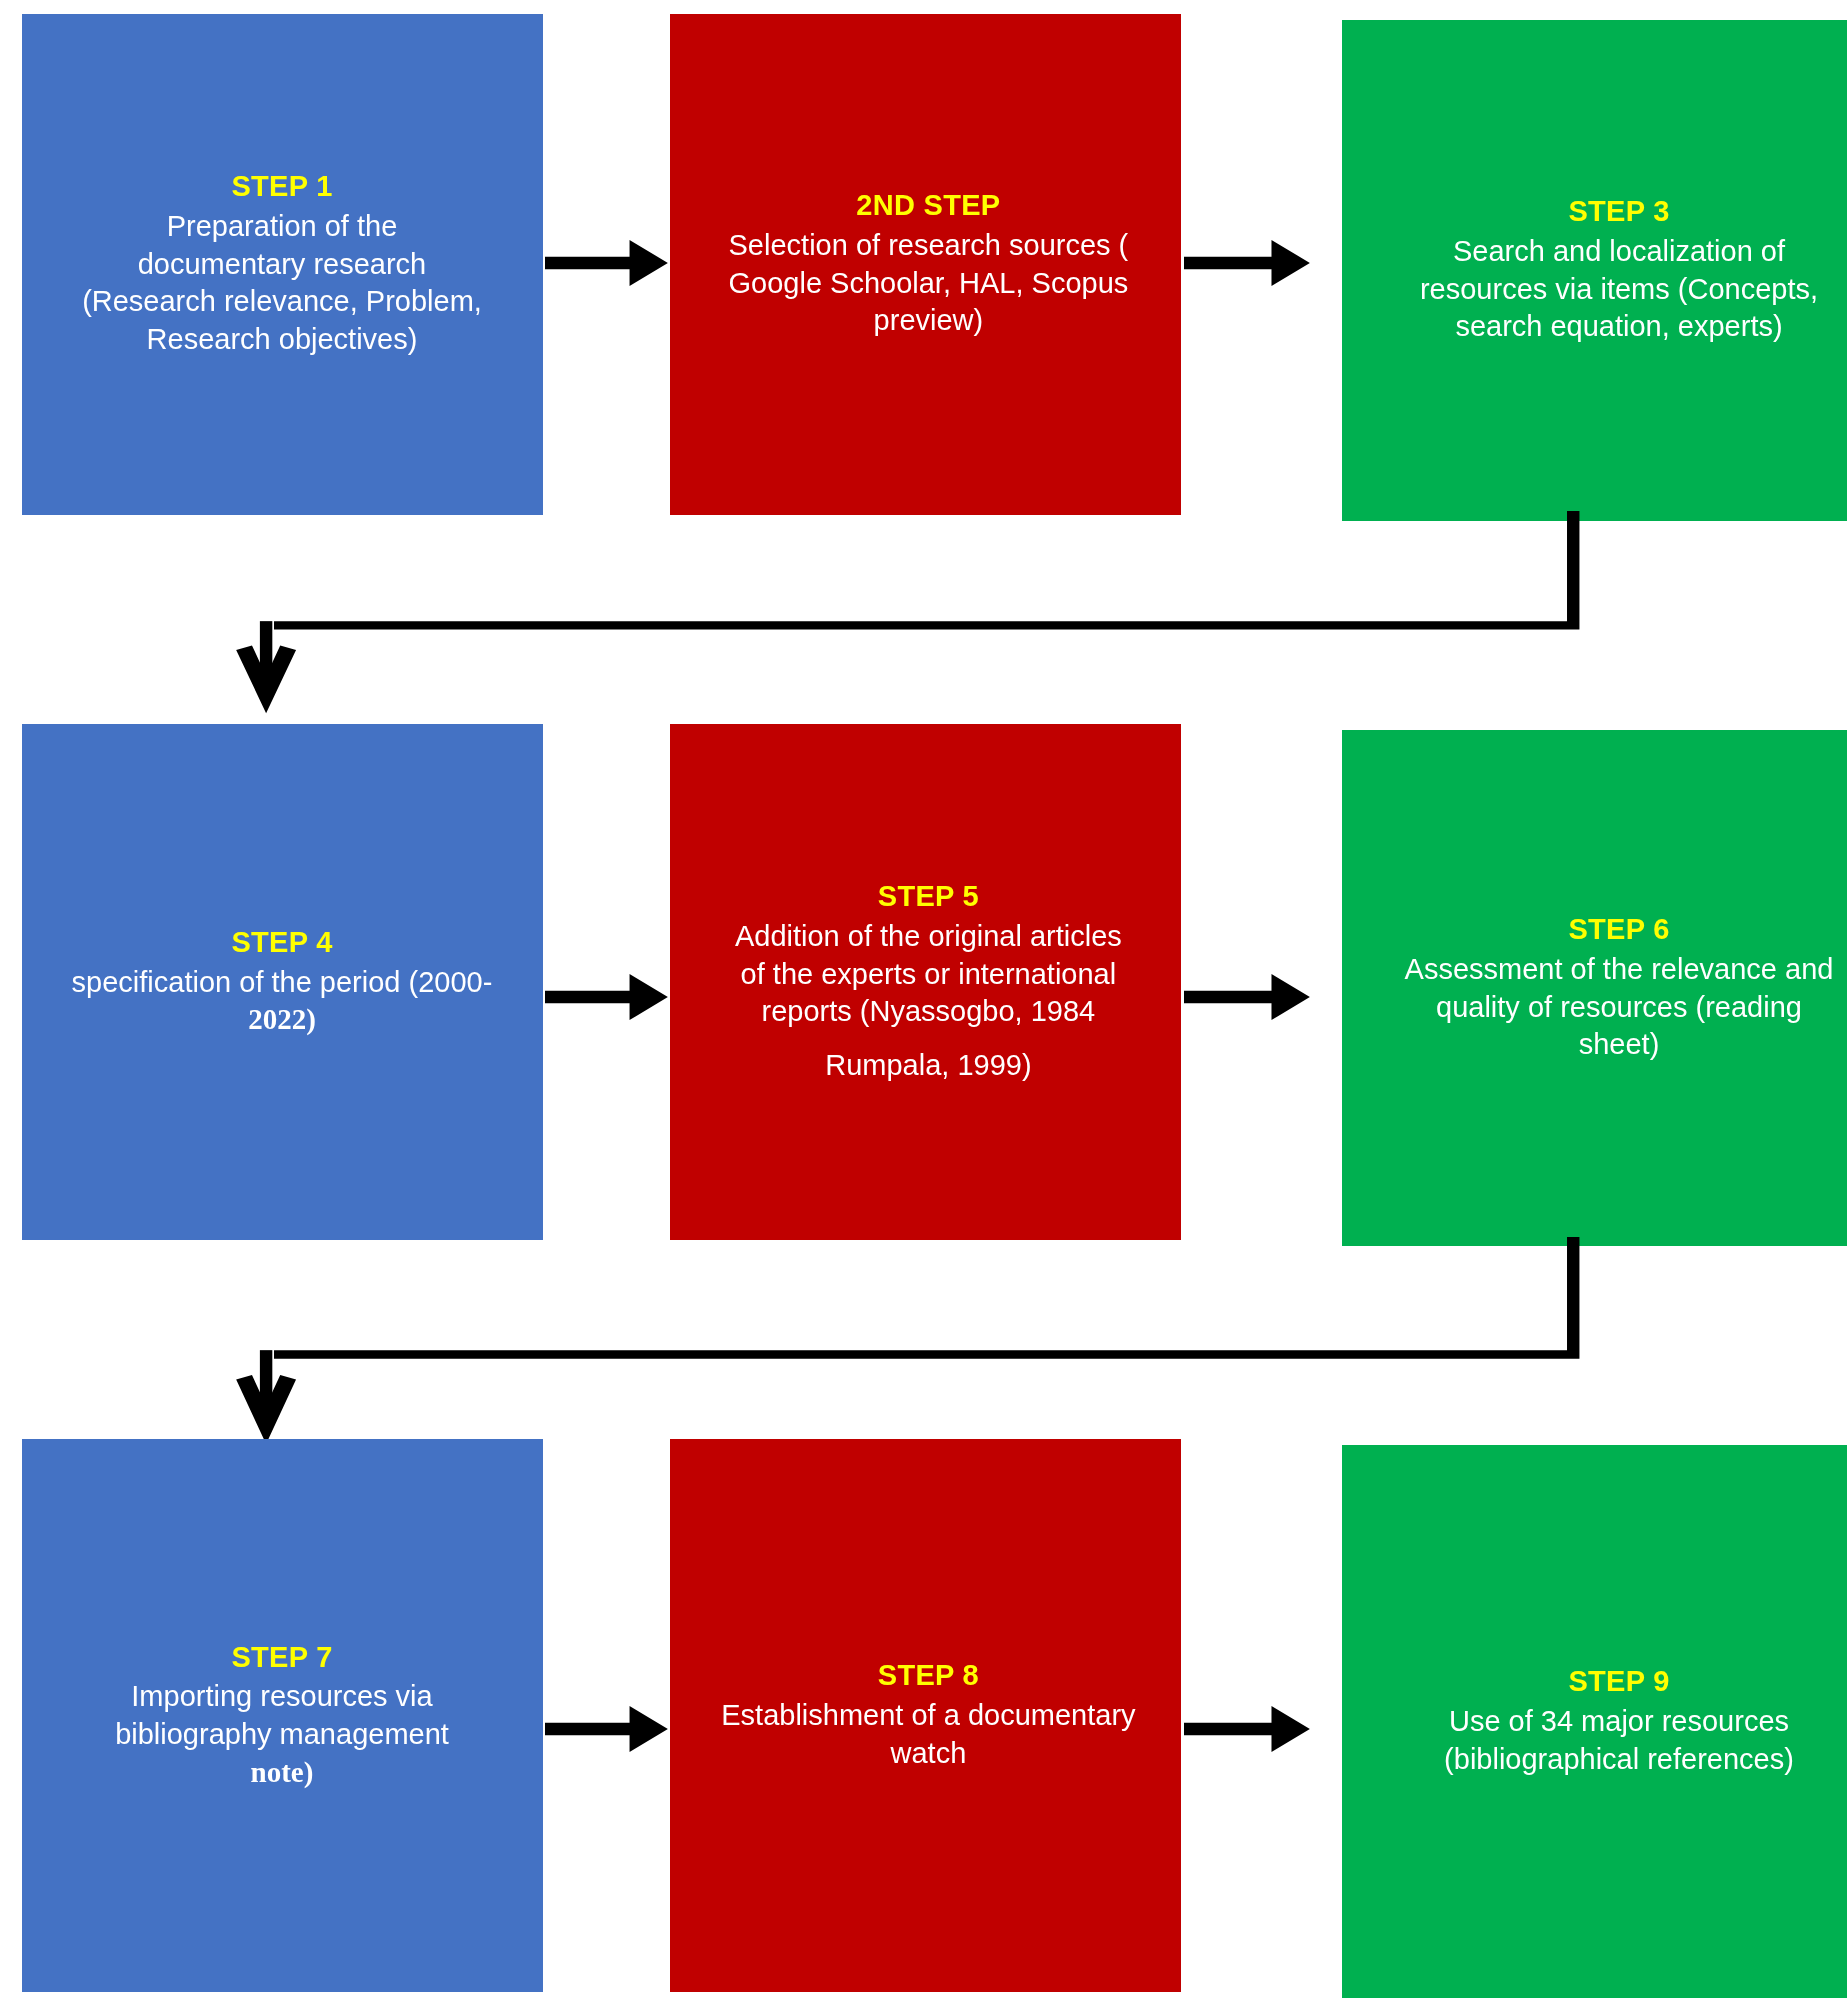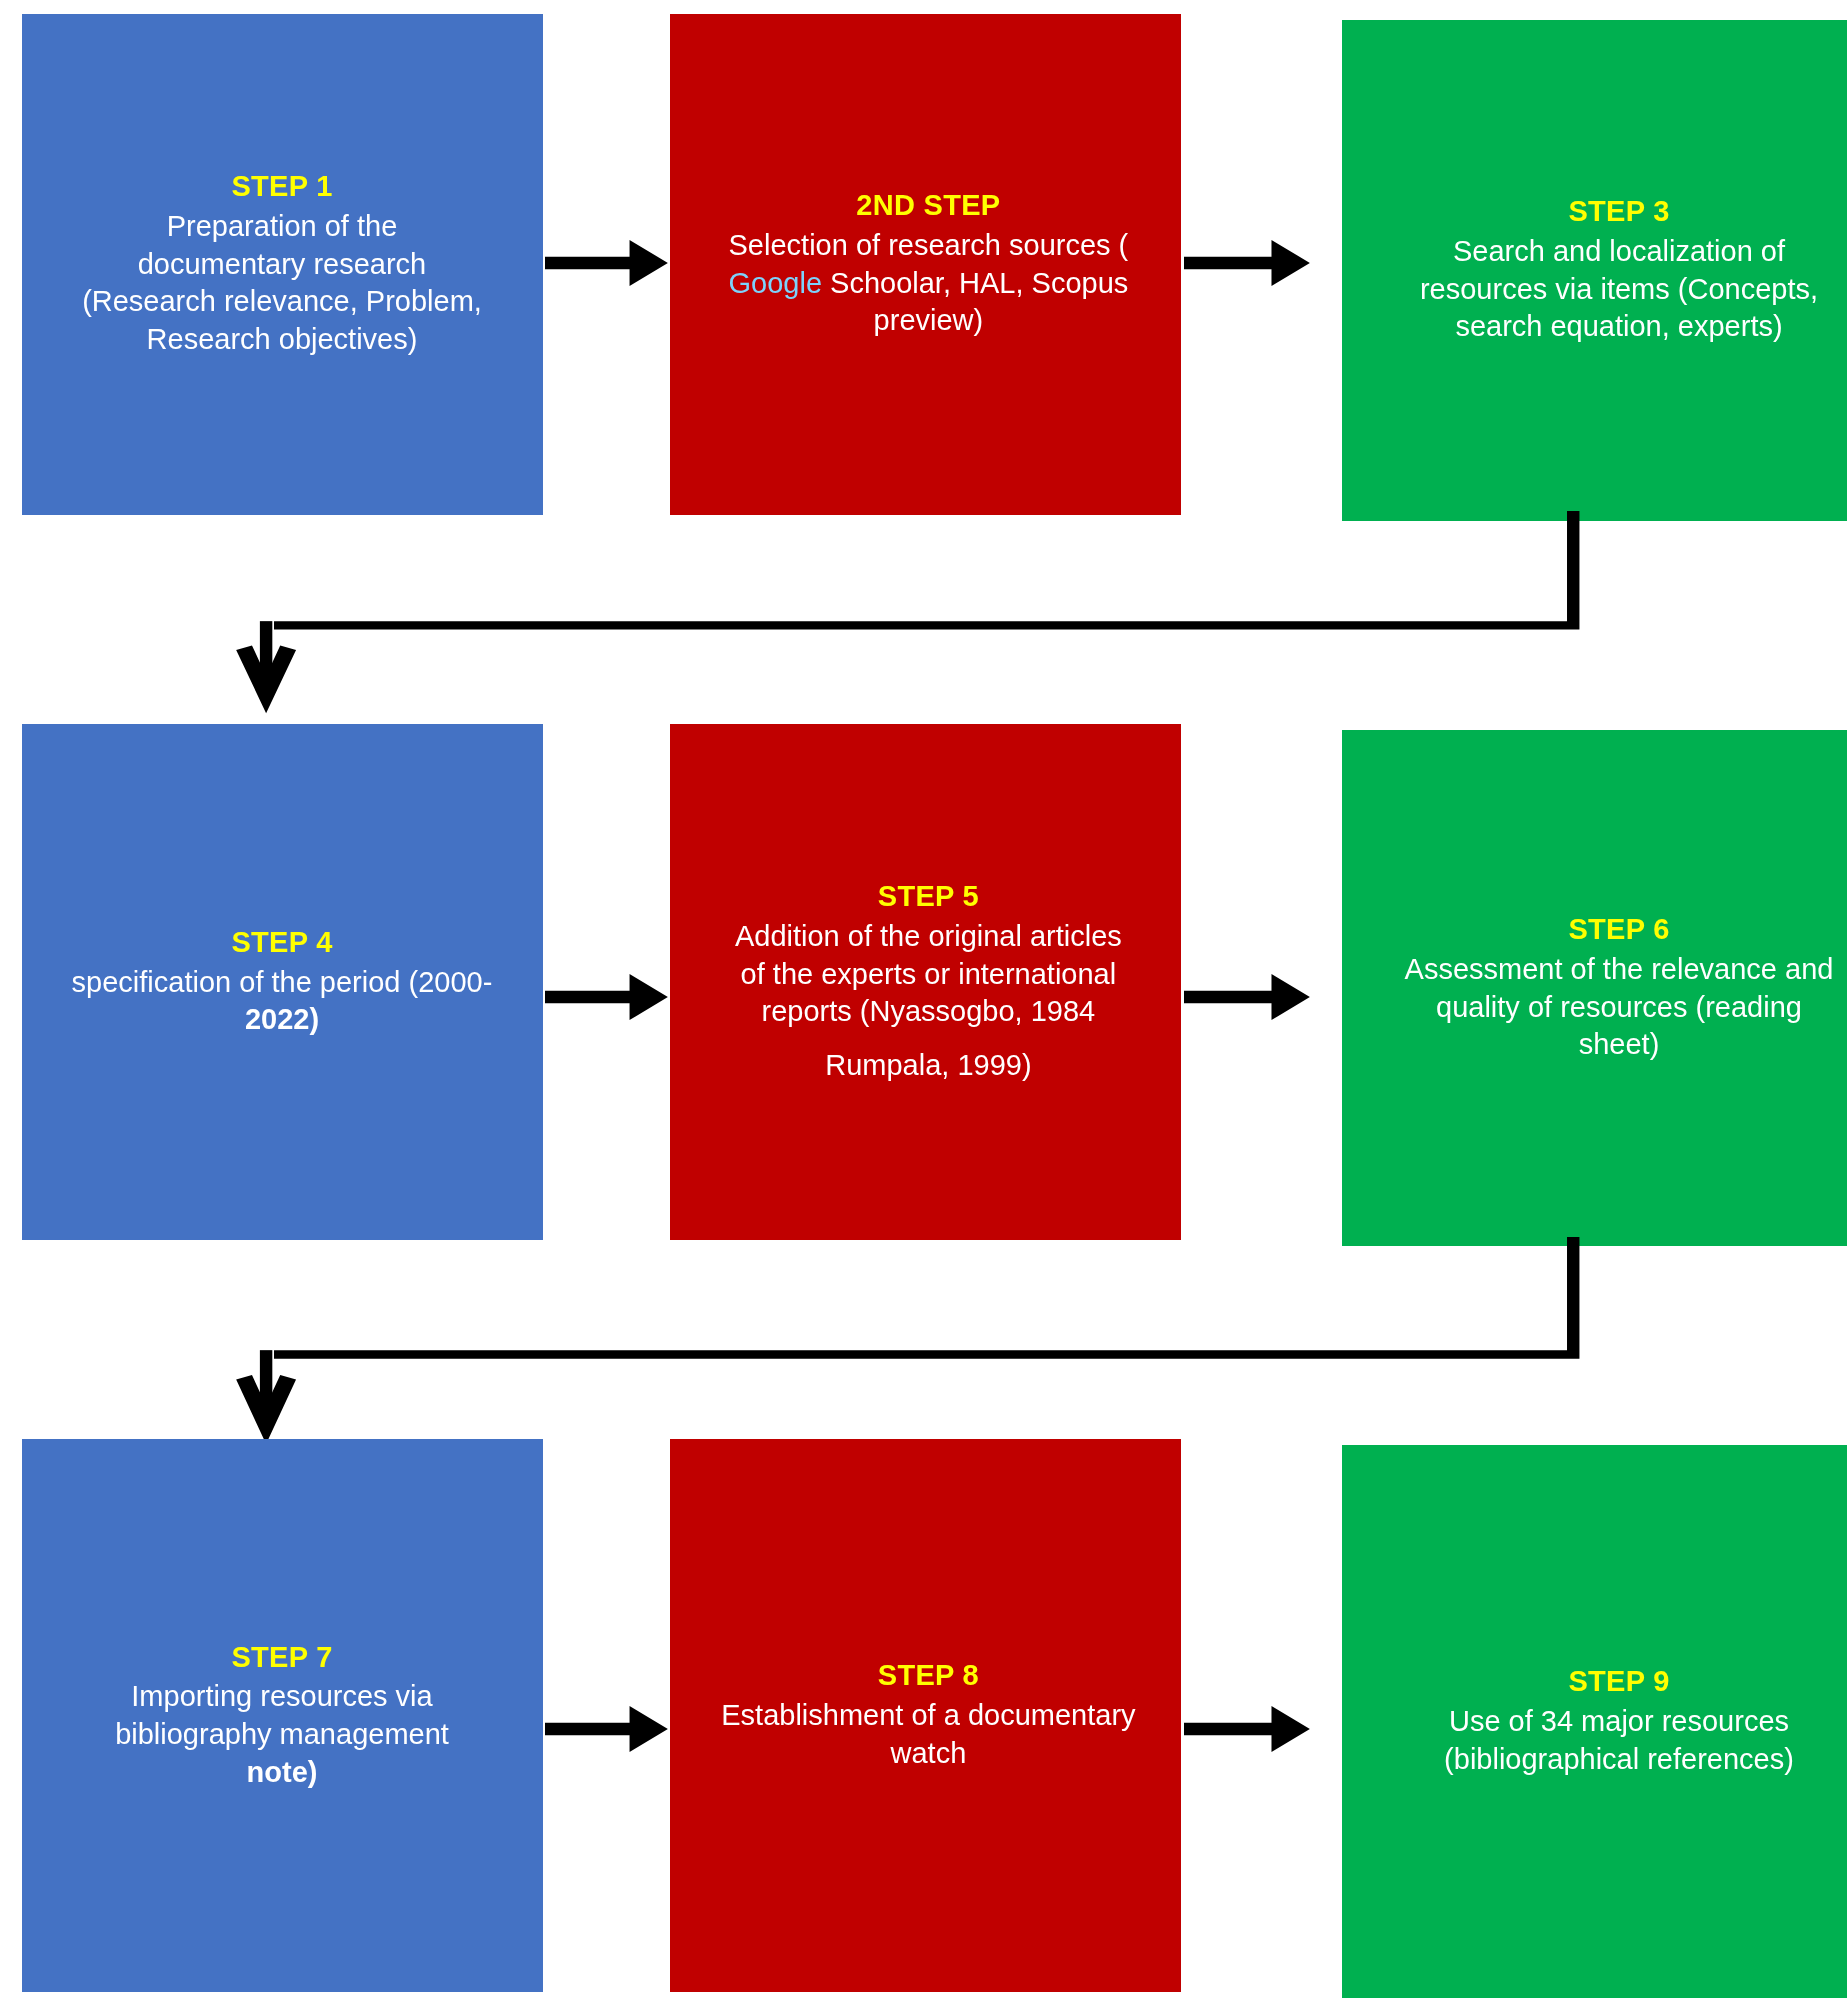--- a/index.html
+++ b/index.html
@@ -40,22 +40,22 @@
     letter-spacing: 0.3px;
     margin: 0 0 3.4px 0;
   }
   .step-body {
     color: #ffffff;
     font-size: 29px;
     line-height: 1.30;
     margin: 0;
     max-width: 100%;
   }
-  .step-body .b { font-weight: bold; }
-  .step-body .dark { color: #7dd3fc; }
+  .step-body .b { font-weight: bold; font-family: Liberation Serif, serif; }
+  .step-body .dark { color: #ffffff; }
 
   
   .col-1 { left: 21.5px;   width: 521px; }
   .col-2 { left: 670px; width: 511px; }
   .col-3 { left: 1342px; width: 554px; margin-top: 6px; }
 
   .row-1 { top: 13.6px;   height: 501px; }
   .row-2 { top: 724px; height: 516px; }
   .row-3 { top: 1439px; height: 553px; }
 

